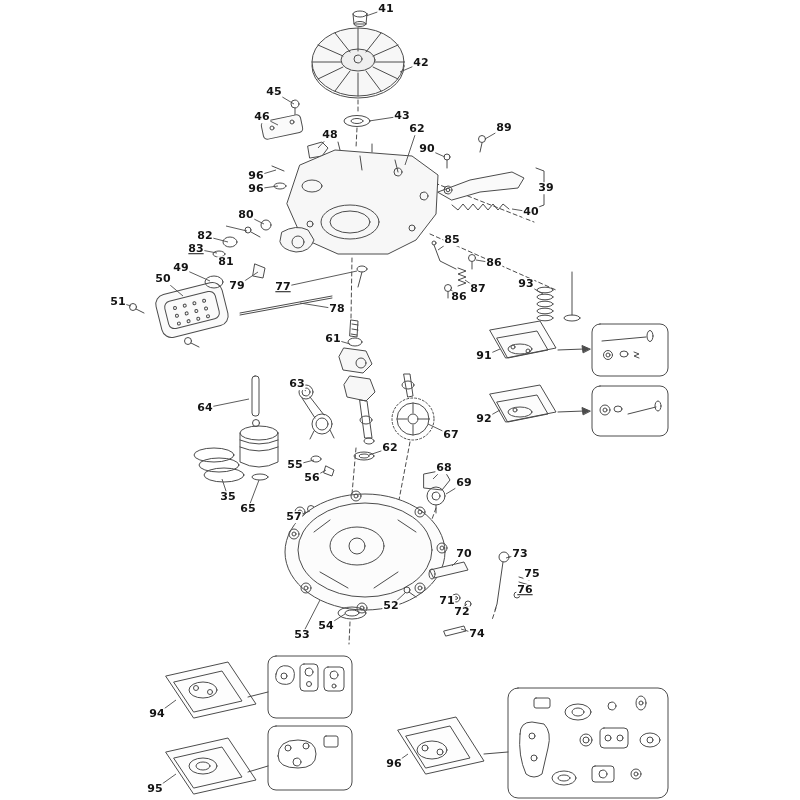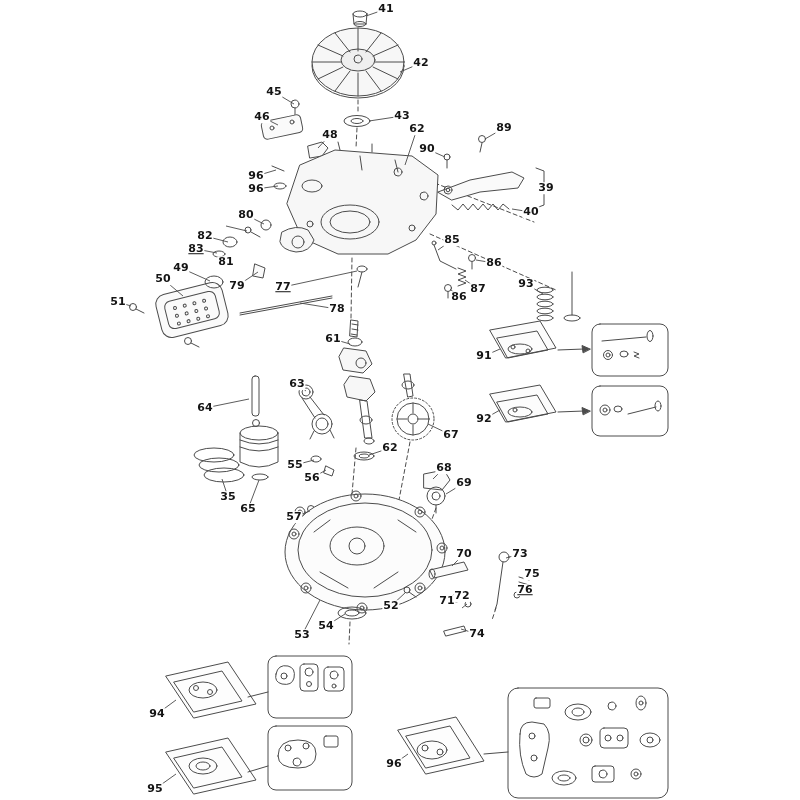--- a/index.html
+++ b/index.html
@@ -447,21 +447,21 @@
       <div class="callout" style="left: 228px; top: 497px; color: rgb(20, 20, 20);">35</div>
       <div class="callout" style="left: 248px; top: 509px; color: rgb(20, 20, 20);">65</div>
       <div class="callout" style="left: 294px; top: 517px; color: rgb(20, 20, 20);">57</div>
       <div class="callout" style="left: 444px; top: 468px; color: rgb(20, 20, 20);">68</div>
       <div class="callout" style="left: 464px; top: 483px; color: rgb(20, 20, 20);">69</div>
       <div class="callout" style="left: 464px; top: 554px; color: rgb(20, 20, 20);">70</div>
       <div class="callout" style="left: 520px; top: 554px; color: rgb(20, 20, 20);">73</div>
       <div class="callout" style="left: 532px; top: 574px; color: rgb(20, 20, 20);">75</div>
       <div class="callout" style="left: 525px; top: 590px; color: rgb(20, 20, 20); text-decoration: underline;">76</div>
       <div class="callout" style="left: 447px; top: 601px; color: rgb(20, 20, 20);">71</div>
-      <div class="callout" style="left: 462px; top: 596px; color: rgb(20, 20, 20);">72</div>
+      <div class="callout" style="left: 462px; top: 612px; color: rgb(20, 20, 20);">72</div>
       <div class="callout" style="left: 477px; top: 634px; color: rgb(20, 20, 20);">74</div>
       <div class="callout" style="left: 391px; top: 606px; color: rgb(20, 20, 20);">52</div>
       <div class="callout" style="left: 326px; top: 626px; color: rgb(20, 20, 20);">54</div>
       <div class="callout" style="left: 302px; top: 635px; color: rgb(20, 20, 20);">53</div>
       <div class="callout" style="left: 157px; top: 714px; color: rgb(20, 20, 20);">94</div>
       <div class="callout" style="left: 155px; top: 789px; color: rgb(20, 20, 20);">95</div>
       <div class="callout" style="left: 394px; top: 764px; color: rgb(20, 20, 20);">96</div>
     </div>
 
 </div>

